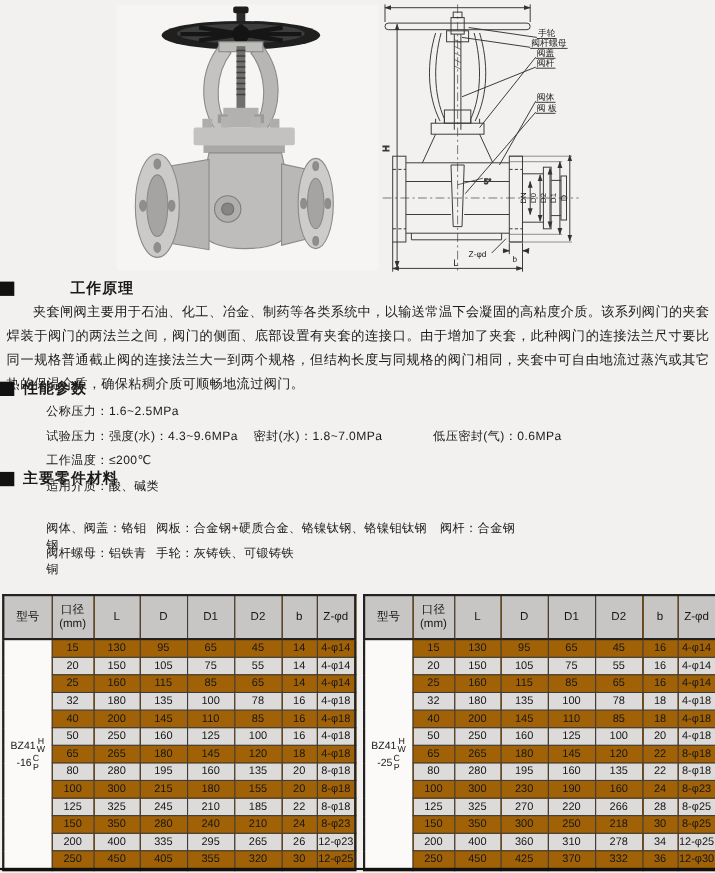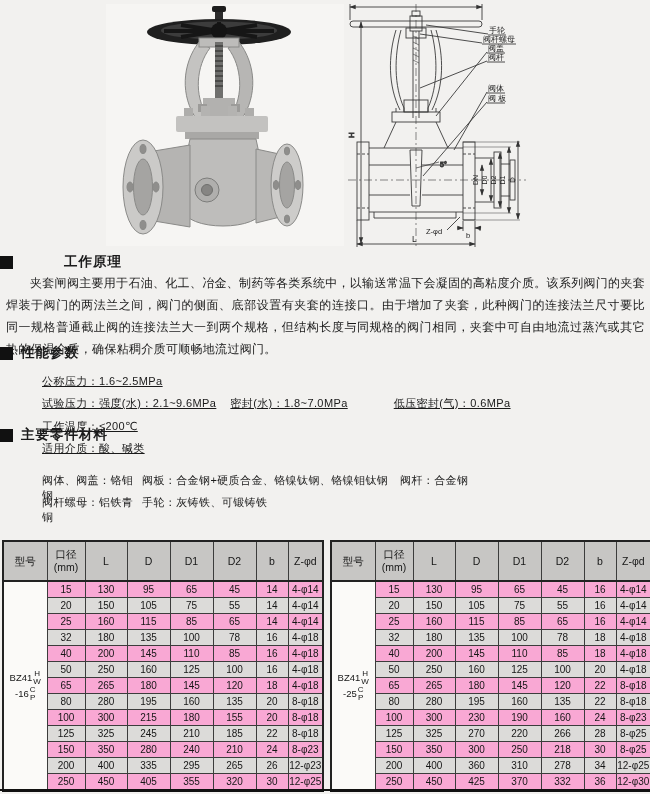--- a/index.html
+++ b/index.html
@@ -10,30 +10,30 @@
   .sec-head{position:absolute;left:0;display:flex;align-items:center;height:18px;}
   .sec-head .sq{width:16px;height:13px;background:#111;margin-right:8px;margin-left:-3px;}
   .sec-head .t{font-size:13.5px;font-weight:bold;letter-spacing:1px;}
 
   
   .para{position:absolute;left:6px;right:5px;font-size:12px;line-height:22px;text-align:justify;text-indent:2em;letter-spacing:0.3px;}
 
   
   .lines{position:absolute;left:42px;right:4px;}
   .ln{display:flex;font-size:11px;letter-spacing:0.4px;}
-  .perf .ln{height:22.5px;align-items:flex-end;text-decoration:underline;}
+  .perf .ln{height:22.5px;align-items:flex-start;}
   .mat .ln{height:22px;}
   .gap-row > span{margin-right:14px;}
   .gap-row > span:nth-child(2){margin-right:46px;}
   .mat-row > span:nth-child(1){width:100px;flex:none;}
   .mat-row > span:nth-child(2){width:258px;flex:none;}
 
   
   #tables{position:absolute;left:2px;top:540px;width:646px;display:flex;gap:6px;}
-  table.dim{border-collapse:collapse;table-layout:fixed;width:320px;font-size:10px;background:#f9a8d4;}
+  table.dim{border-collapse:collapse;table-layout:fixed;width:320px;font-size:10px;background:#a16207;}
   table.dim th,table.dim td{border:1px solid #3c3c3c;text-align:center;padding:0;height:15px;
     overflow:hidden;white-space:nowrap;color:#161616;}
   table.dim th{background:#c7c6c4;font-weight:normal;font-size:10.5px;height:38px;line-height:13px;
     border-bottom:2px solid #222;}
   table.dim{border:2px solid #222;border-bottom:3px solid #111;}
   table.dim tr.shade td{background:#dcdbd9;}
   table.dim td.model{background:#fbfaf8;font-size:9.5px;}
   .mrow{display:block;line-height:11px;}
   .stack{display:inline-flex;flex-direction:column;vertical-align:middle;margin-left:1px;}
   .stack i{font-style:normal;font-size:8px;line-height:8px;}
@@ -254,21 +254,21 @@
 
   <div class="sec-head" style="top:344px;">
     <span class="sq"></span>
     <span class="t">性能参数</span>
   </div>
   <div class="lines perf" style="top:366px;">
     <div class="ln">
       <span>公称压力：1.6~2.5MPa</span>
     </div>
     <div class="ln gap-row">
-      <span>试验压力：强度(水)：2.1~9.6MPa</span>
+      <span>试验压力：强度(水)：4.3~9.6MPa</span>
       <span>密封(水)：1.8~7.0MPa</span>
       <span>低压密封(气)：0.6MPa</span>
     </div>
     <div class="ln">
       <span>工作温度：≤200℃</span>
     </div>
     <div class="ln">
       <span>适用介质：酸、碱类</span>
     </div>
   </div>

